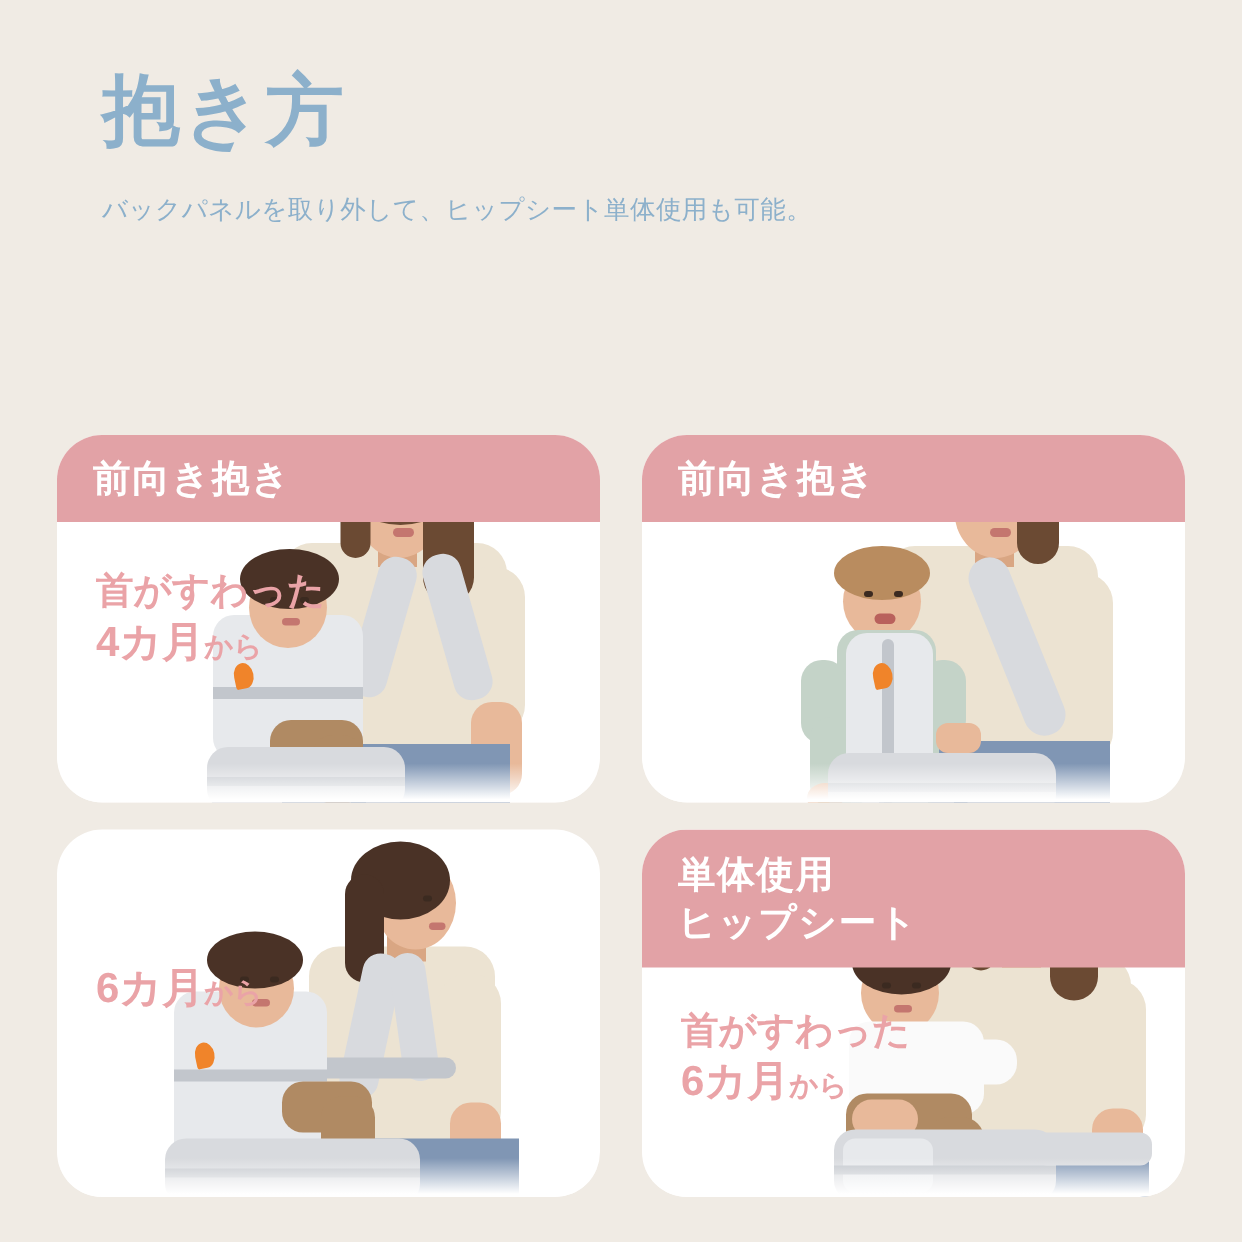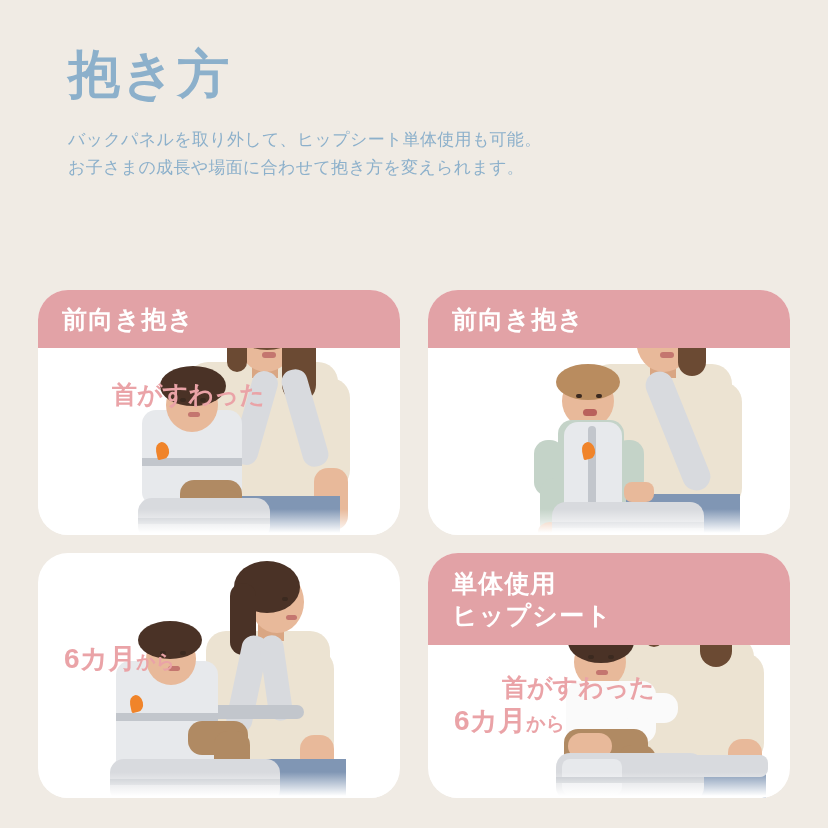--- a/index.html
+++ b/index.html
@@ -75,21 +75,21 @@
   }
   .card-caption {
     position: absolute;
     left: 26px;
     z-index: 4;
     color: #eaa3a7;
     font-weight: 700;
     line-height: 1.28;
     white-space: nowrap;
   }
-  .card-caption .cap-a { font-size: 25px; display: block; margin-left: 48px; }
+  .card-caption .cap-a { font-size: 25px; display: block; }
   .card-caption .cap-b { font-size: 28px; display: block; }
   .card-caption .cap-b .suffix { font-size: 19px; font-weight: 700; }
   .card-caption.one-line { top: 98px; }
   .card-caption.one-line-lower { top: 88px; }
   .card-caption.two-line { top: 88px; }
   .card-caption.two-line-low { top: 118px; }
 
   
   .photo {
     position: absolute;
@@ -134,21 +134,20 @@
   }
 </style>
 </head>
 <body>
 
 <div class="page">
 
   <div class="header">
     <h1 class="page-title">抱き方</h1>
     <div class="subtitle-line">バックパネルを取り外して、ヒップシート単体使用も可能。</div>
-    <div class="subtitle-line">お子さまの成長や場面に合わせて抱き方を変えられます。</div>
   </div>
 
   <div class="cards">
 
     <div class="card">
       <div class="photo">
 
         <div class="ph cream r20" style="left:150px; top:72px; width:150px; height:150px;"></div>
         <div class="ph cream" style="left:158px; top:150px; width:138px; height:70px;"></div>
 
@@ -187,20 +186,21 @@
 
         <div class="ph carrier r14" style="left:100px; top:208px; width:132px; height:42px;"></div>
         <div class="ph carrier-d" style="left:100px; top:228px; width:132px; height:6px;"></div>
       </div>
       <div class="photo-fade"></div>
       <div class="card-band">
         <div class="band-line">前向き抱き</div>
       </div>
       <div class="card-caption two-line">
         <span class="cap-a">首がすわった</span>
+        <span class="cap-b"><span>4カ月</span><span class="suffix">から</span></span>
       </div>
     </div>
 
     <div class="card">
       <div class="photo">
 
         <div class="ph cream r20" style="left:162px; top:74px; width:142px; height:148px;"></div>
         <div class="ph cream r20" style="left:272px; top:92px; width:42px; height:126px;"></div>
         <div class="ph cream r20" style="left:146px; top:96px; width:36px; height:110px;"></div>
         <div class="ph jeans" style="left:158px; top:204px; width:154px; height:48px;"></div>

